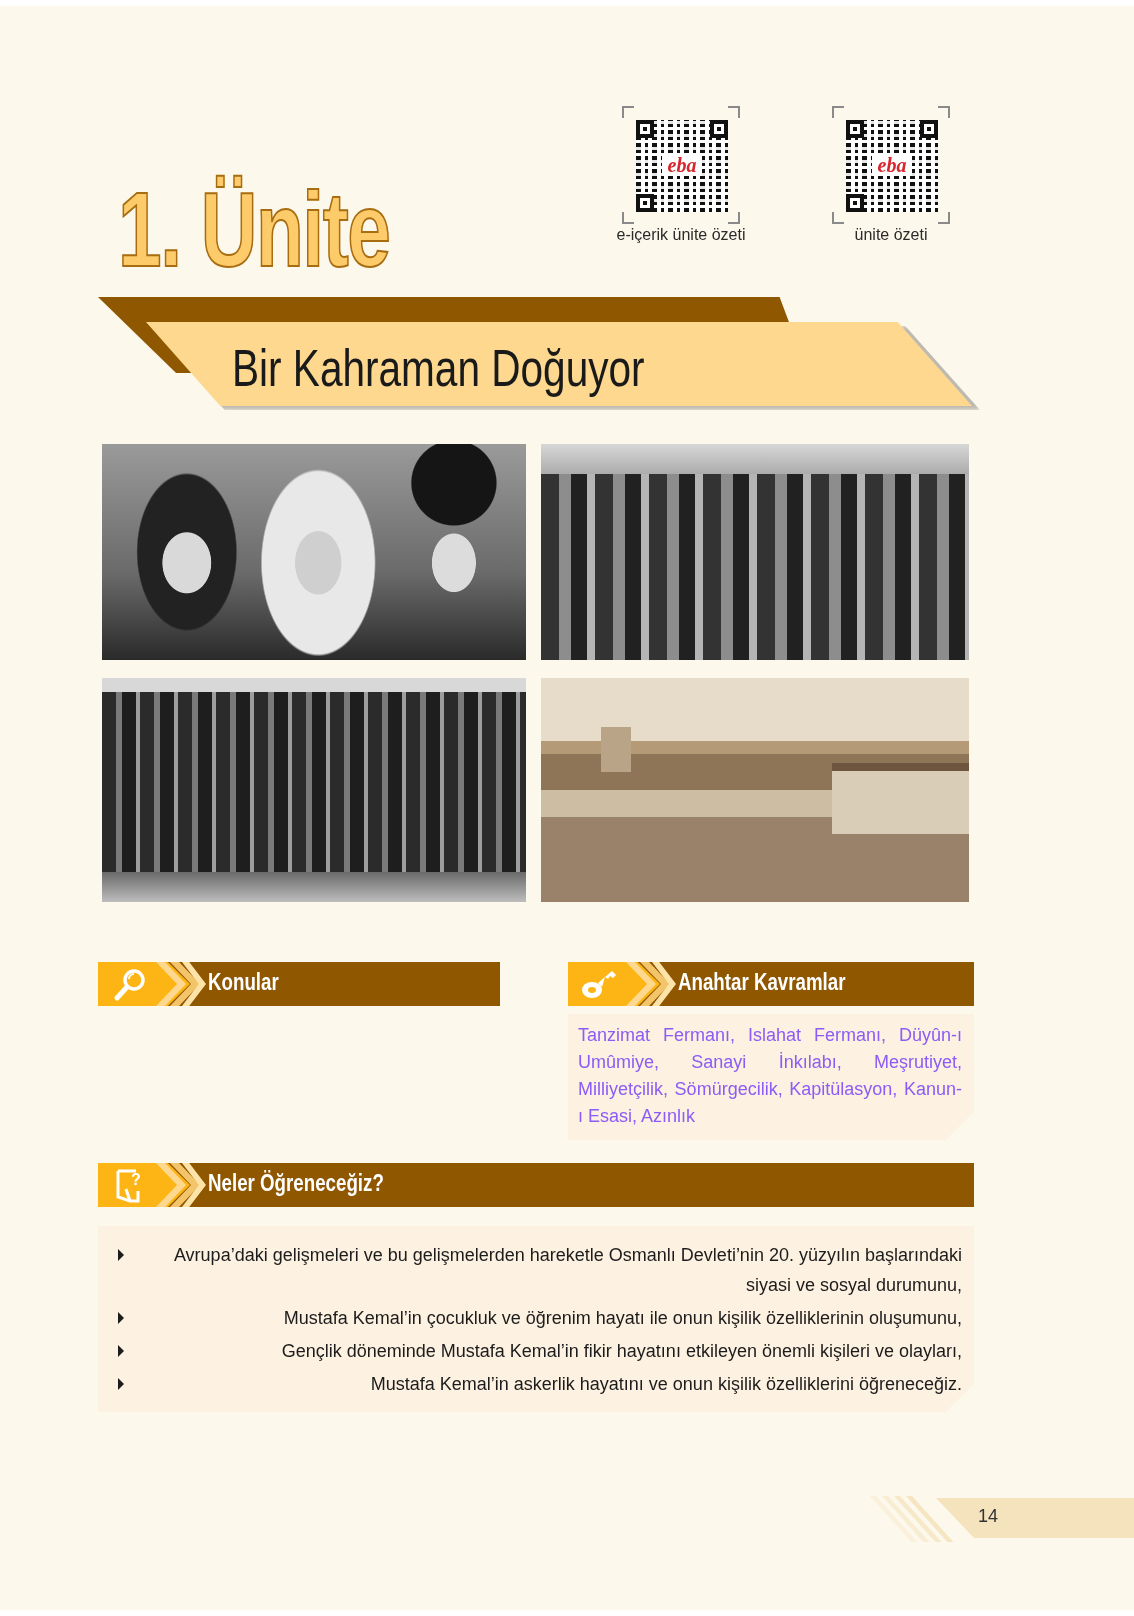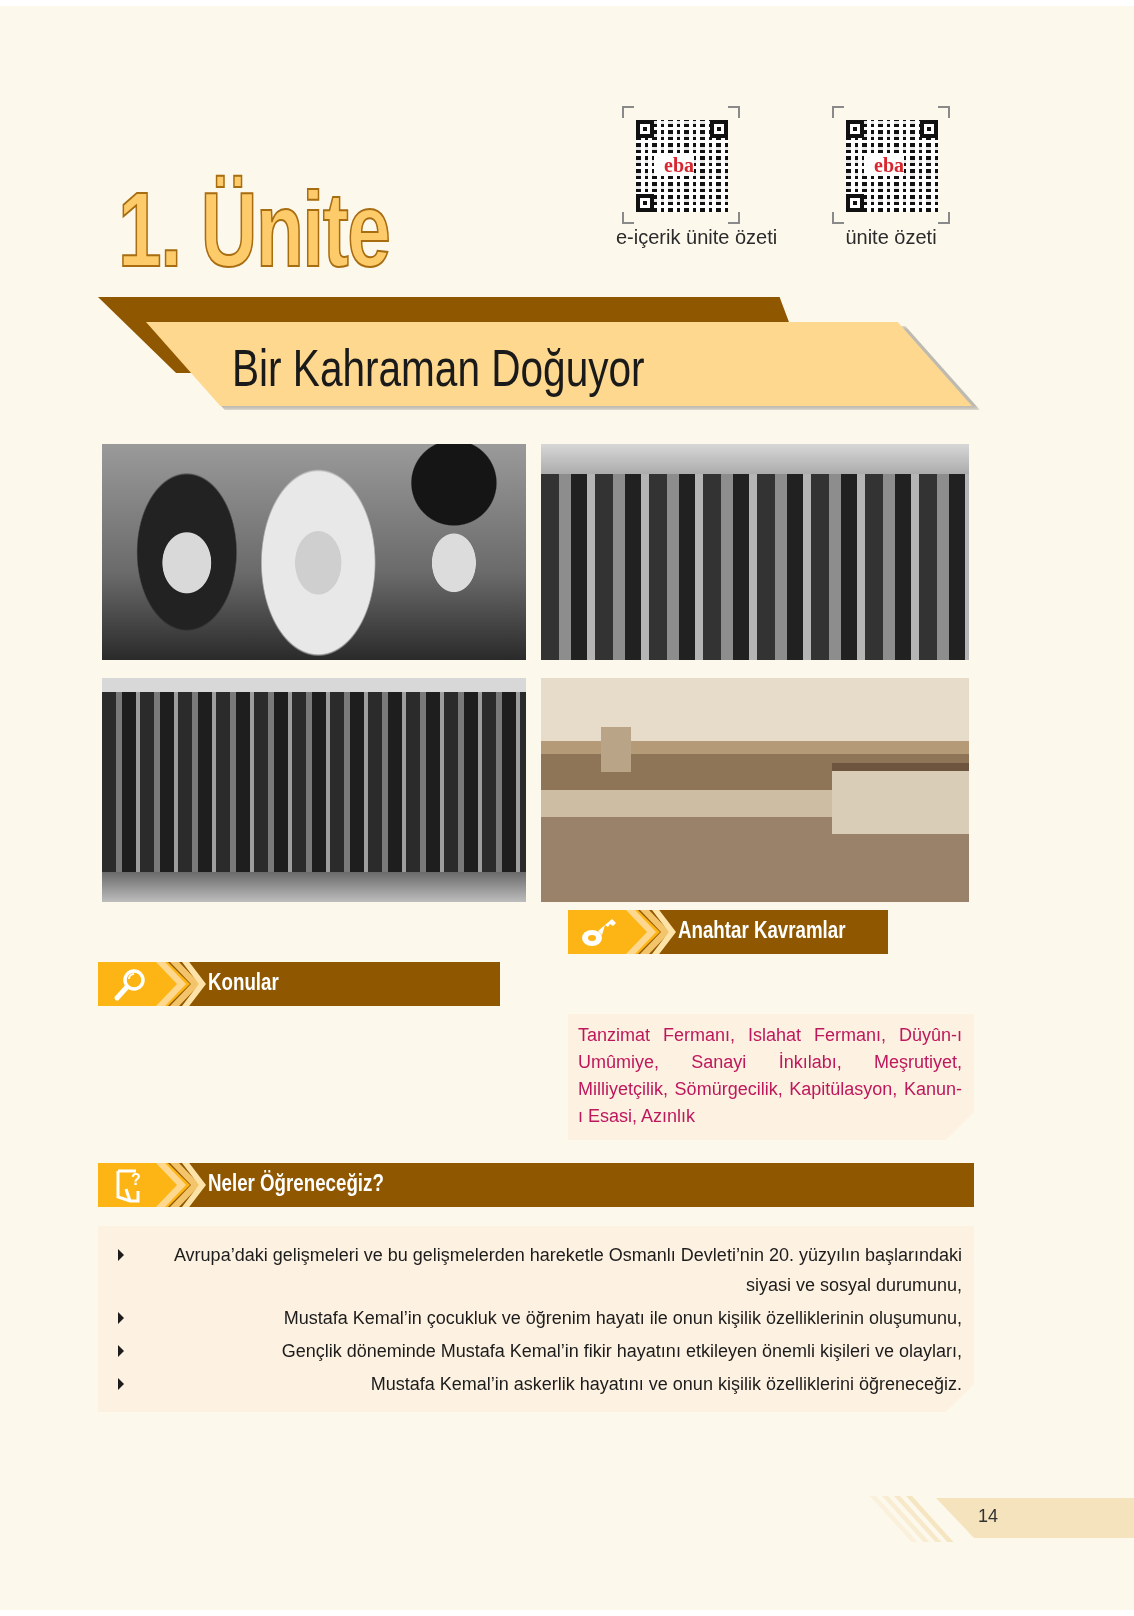--- a/index.html
+++ b/index.html
@@ -36,25 +36,25 @@
       #fff;
   }
   .qr-code .noise {
     position: absolute; inset: 0;
     background: repeating-linear-gradient(0deg, transparent 0 4px, #fff 4px 7px, transparent 7px 10px, rgba(255,255,255,0.9) 10px 13px);
   }
   .finder { position: absolute; width: 18px; height: 18px; border: 4px solid #111; background: #fff; box-sizing: border-box; }
   .finder::after { content: ""; position: absolute; left: 3px; top: 3px; width: 4px; height: 4px; background: #111; }
   .finder.a { left: 0; top: 0; } .finder.b { right: 0; top: 0; } .finder.c { left: 0; bottom: 0; }
   .eba-logo {
-    position: absolute; left: 18px; top: 34px; width: 40px; height: 22px;
+    position: absolute; left: 26px; top: 34px; width: 40px; height: 22px;
     background: #fff; color: #d7262e; font-family: "Liberation Serif", serif;
-    font-weight: bold; font-size: 20px; line-height: 22px; text-align: right;
-  }
-  .qr-caption { font-size: 20px; color: #2b2b2b; margin-top: 2px; white-space: nowrap; }
+    font-style: italic; font-weight: bold; font-size: 20px; line-height: 22px; text-align: center;
+  }
+  .qr-caption { font-size: 16px; color: #2b2b2b; margin-top: 2px; white-space: nowrap; }
 
   
   .ribbon-back {
     position: absolute; left: 98px; top: 291px; width: 710px; height: 76px;
     background: #8f5700;
     clip-path: polygon(0 0, 96% 0, 100% 100%, 11% 100%);
     filter: drop-shadow(2px 3px 3px rgba(0,0,0,0.35));
   }
   .ribbon-front {
     position: absolute; left: 146px; top: 316px; width: 826px; height: 84px;
@@ -146,21 +146,21 @@
     position: absolute; left: 110px; top: 6px;
     font-size: 24px; font-weight: bold; color: #ffffff; white-space: nowrap;
     transform: scaleX(0.78); transform-origin: left top;
   }
   .sec-body {
     position: absolute; background: #fdf1e1;
     clip-path: polygon(0 0, 100% 0, 100% calc(100% - 28px), calc(100% - 28px) 100%, 0 100%);
   }
   .konular-list { margin: 0; padding: 0; list-style: none; }
   .konular-list li { font-size: 18px; color: #1c1c1c; line-height: 33px; }
-  .kavram-text { font-size: 18px; line-height: 27px; color: #be185d; margin: 0; }
+  .kavram-text { font-size: 18px; line-height: 27px; color: #8b5cf6; margin: 0; }
   .learn-list { margin: 0; padding: 0; list-style: none; }
   .learn-list li {
     position: relative; padding-left: 40px; font-size: 18px; line-height: 30px; color: #1c1c1c;
     margin-bottom: 3px;
     text-align: right;
   }
   .learn-list li .bullet {
     position: absolute; left: 20px; top: 9px; width: 0; height: 0;
     border-left: 6px solid #1c1c1c; border-top: 6px solid transparent; border-bottom: 6px solid transparent;
   }
@@ -247,21 +247,21 @@
       <div class="chev c2"></div>
       <div class="chev c3"></div>
     <svg class="icon" viewBox="0 0 44 36">
       <circle cx="26" cy="14" r="9" fill="none" stroke="#fff" stroke-width="3.5"></circle>
       <path d="M21 13 a5 5 0 0 1 5 -5" fill="none" stroke="#fff" stroke-width="2"></path>
       <line x1="19" y1="21" x2="9" y2="32" stroke="#fff" stroke-width="5" stroke-linecap="round"></line>
     </svg>
     <div class="label">Konular</div>
   </div>
 
-  <div class="sec-head" style="left:568px; top:904px; width:320px;">
+  <div class="sec-head" style="left:568px; top:956px; width:406px;">
     <div class="icon-tab"></div>
     <div class="chev c1"></div>
       <div class="chev c2"></div>
       <div class="chev c3"></div>
     <svg class="icon" viewBox="0 0 44 36">
       <ellipse cx="14" cy="24" rx="10" ry="8" fill="#fff"></ellipse>
       <ellipse cx="14" cy="24" rx="4" ry="3" fill="#fdb515"></ellipse>
       <path d="M20 17 L34 5 L38 9 L35 12 L32 10 L30 13 L27 11 L24 21 Z" fill="#fff"></path>
     </svg>
     <div class="label">Anahtar Kavramlar</div>

